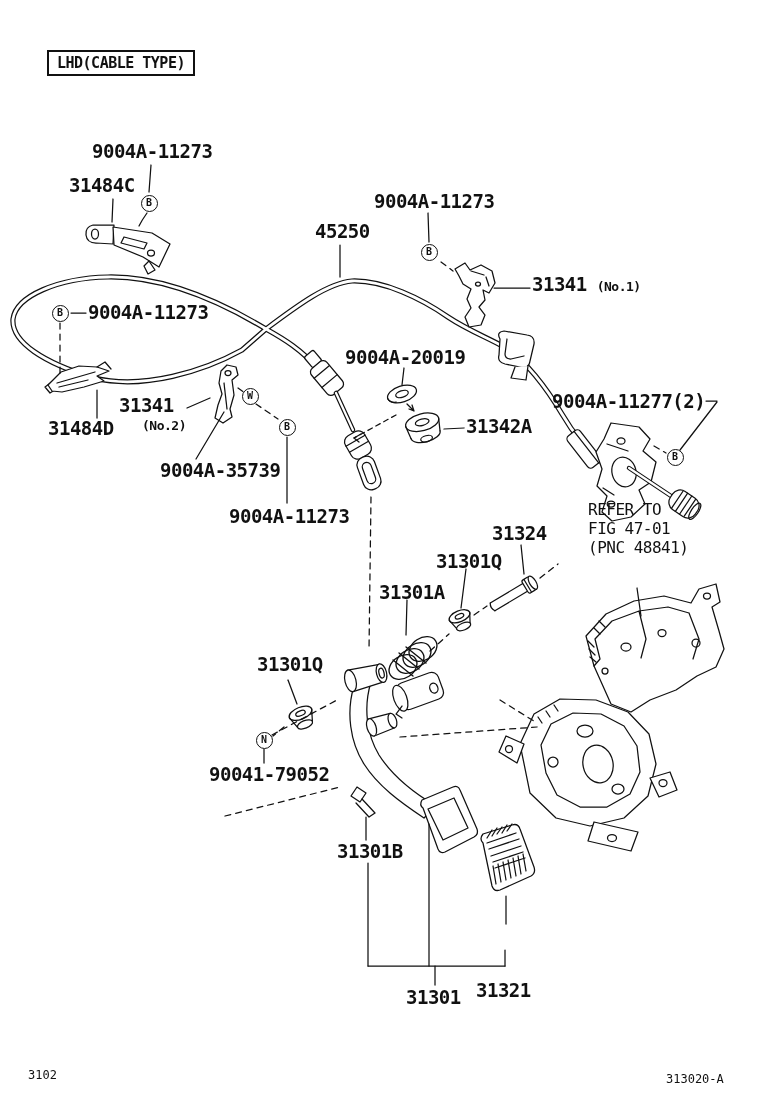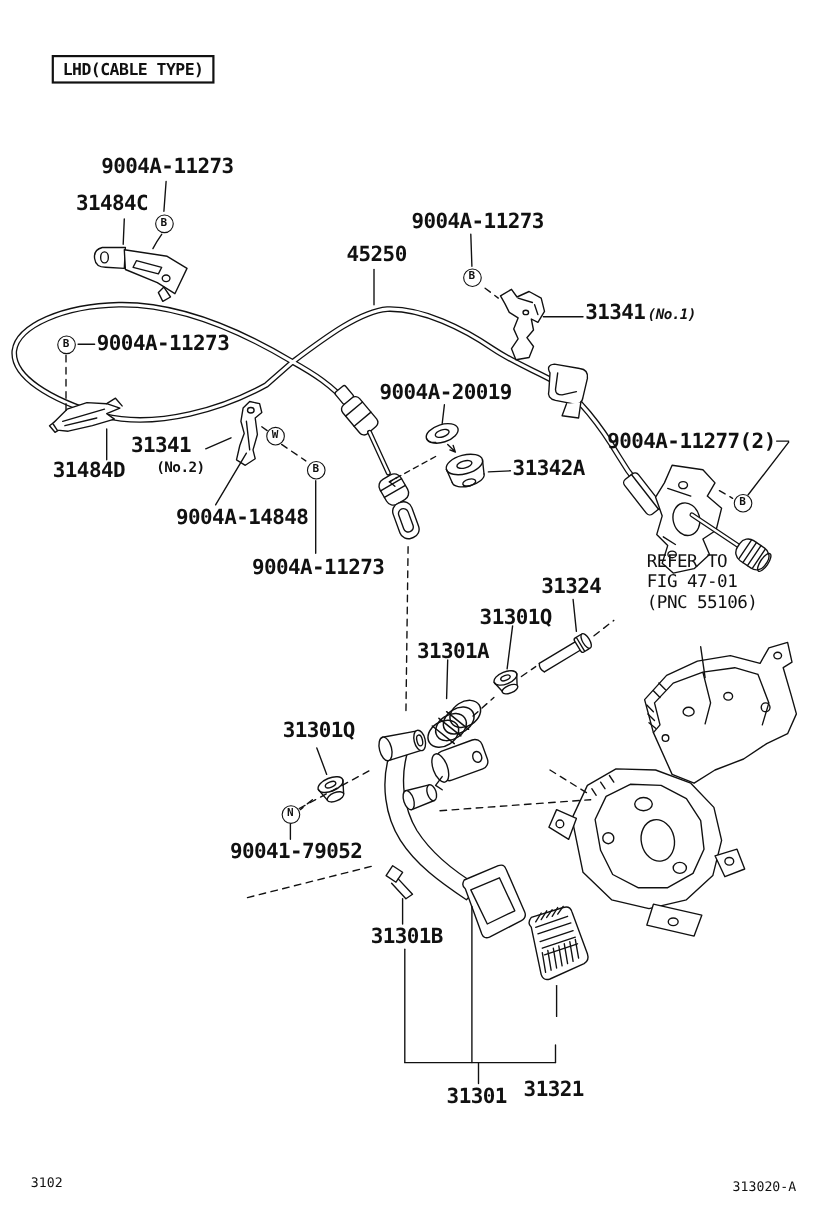--- a/index.html
+++ b/index.html
@@ -14,21 +14,21 @@
   .variant-box{
     position:absolute;left:47px;top:50px;
     border:2px solid #111;padding:2px 8px;
     font-weight:bold;font-size:15px;letter-spacing:-0.5px;white-space:nowrap;
   }
   .part-label{
     position:absolute;font-weight:bold;font-size:19px;letter-spacing:-0.5px;
     white-space:nowrap;line-height:20px;
   }
   .part-label .sub{font-size:13px;font-weight:bold;letter-spacing:-0.5px;}
-  .part-label .sub.inline{margin-left:2px;font-style:italic;}
+  .part-label .sub.inline{margin-left:10px;}
   .part-label .sub.below{display:block;margin-left:23px;line-height:14px;margin-top:4px;}
   .note-block{
     position:absolute;left:588px;top:500px;
     font-weight:normal;font-size:16px;line-height:19px;letter-spacing:-0.5px;white-space:nowrap;
   }
   .marker{
     position:absolute;width:17px;height:17px;border:1.4px solid #111;border-radius:50%;
     background:#fff;display:flex;align-items:center;justify-content:center;
     font-size:10px;font-weight:bold;line-height:1;box-sizing:border-box;
   }
@@ -303,34 +303,34 @@
     </g>
   </svg>
 
   <div class="txt-layer">
 
     <div class="variant-box">LHD(CABLE TYPE)</div>
 
     <div class="note-block">
       <div>REFER TO</div>
       <div>FIG 47-01</div>
-      <div>(PNC 55106)</div>
+      <div>(PNC 48841)</div>
     </div>
 
     <div id="labels-root">
         <div class="part-label" style="left: 92px; top: 141px;"><span>9004A-11273</span></div>
         <div class="part-label" style="left: 69px; top: 175px;"><span>31484C</span></div>
         <div class="part-label" style="left: 374px; top: 191px;"><span>9004A-11273</span></div>
         <div class="part-label" style="left: 315px; top: 221px;"><span>45250</span></div>
         <div class="part-label" style="left: 532px; top: 274px;"><span>31341</span><span class="sub inline">(No.1)</span></div>
         <div class="part-label" style="left: 88px; top: 302px;"><span>9004A-11273</span></div>
         <div class="part-label" style="left: 345px; top: 347px;"><span>9004A-20019</span></div>
         <div class="part-label" style="left: 119px; top: 395px;"><span>31341</span><span class="sub below">(No.2)</span></div>
         <div class="part-label" style="left: 48px; top: 418px;"><span>31484D</span></div>
-        <div class="part-label" style="left: 160px; top: 460px;"><span>9004A-14848</span></div>
+        <div class="part-label" style="left: 160px; top: 460px;"><span>9004A-35739</span></div>
         <div class="part-label" style="left: 552px; top: 391px;"><span>9004A-11277(2)</span></div>
         <div class="part-label" style="left: 466px; top: 416px;"><span>31342A</span></div>
         <div class="part-label" style="left: 229px; top: 506px;"><span>9004A-11273</span></div>
         <div class="part-label" style="left: 492px; top: 523px;"><span>31324</span></div>
         <div class="part-label" style="left: 436px; top: 551px;"><span>31301Q</span></div>
         <div class="part-label" style="left: 379px; top: 582px;"><span>31301A</span></div>
         <div class="part-label" style="left: 257px; top: 654px;"><span>31301Q</span></div>
         <div class="part-label" style="left: 209px; top: 764px;"><span>90041-79052</span></div>
         <div class="part-label" style="left: 337px; top: 841px;"><span>31301B</span></div>
         <div class="part-label" style="left: 476px; top: 980px;"><span>31321</span></div>

